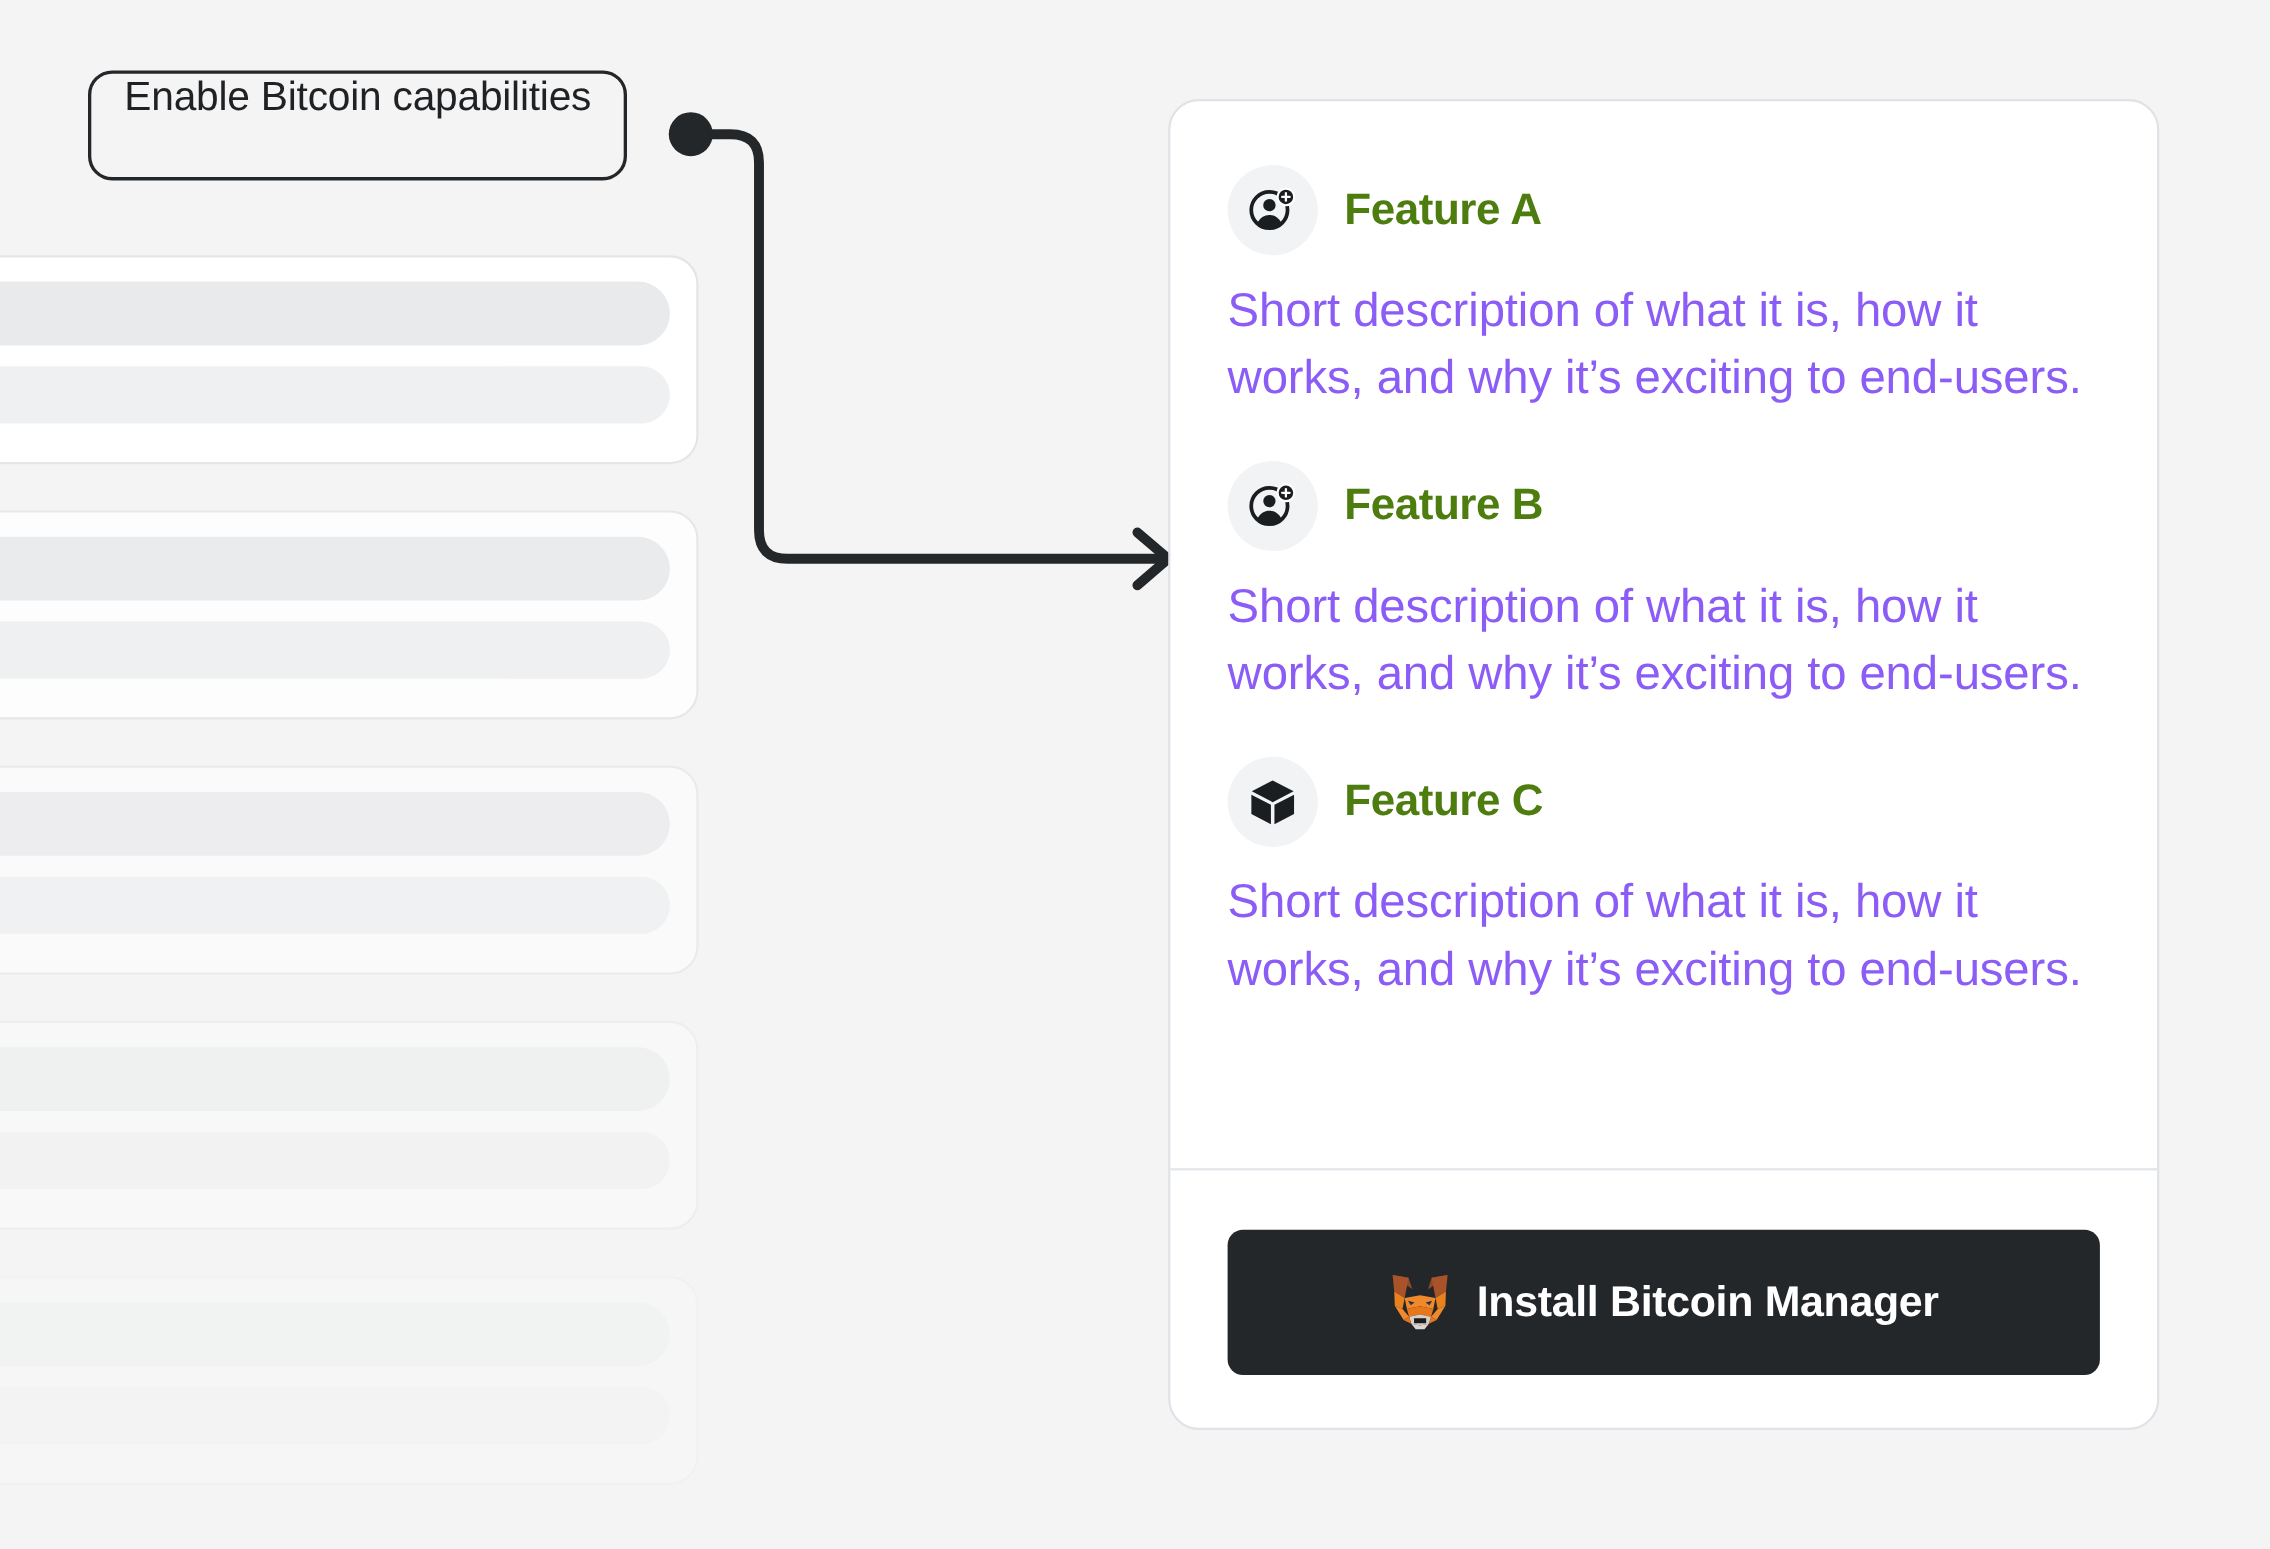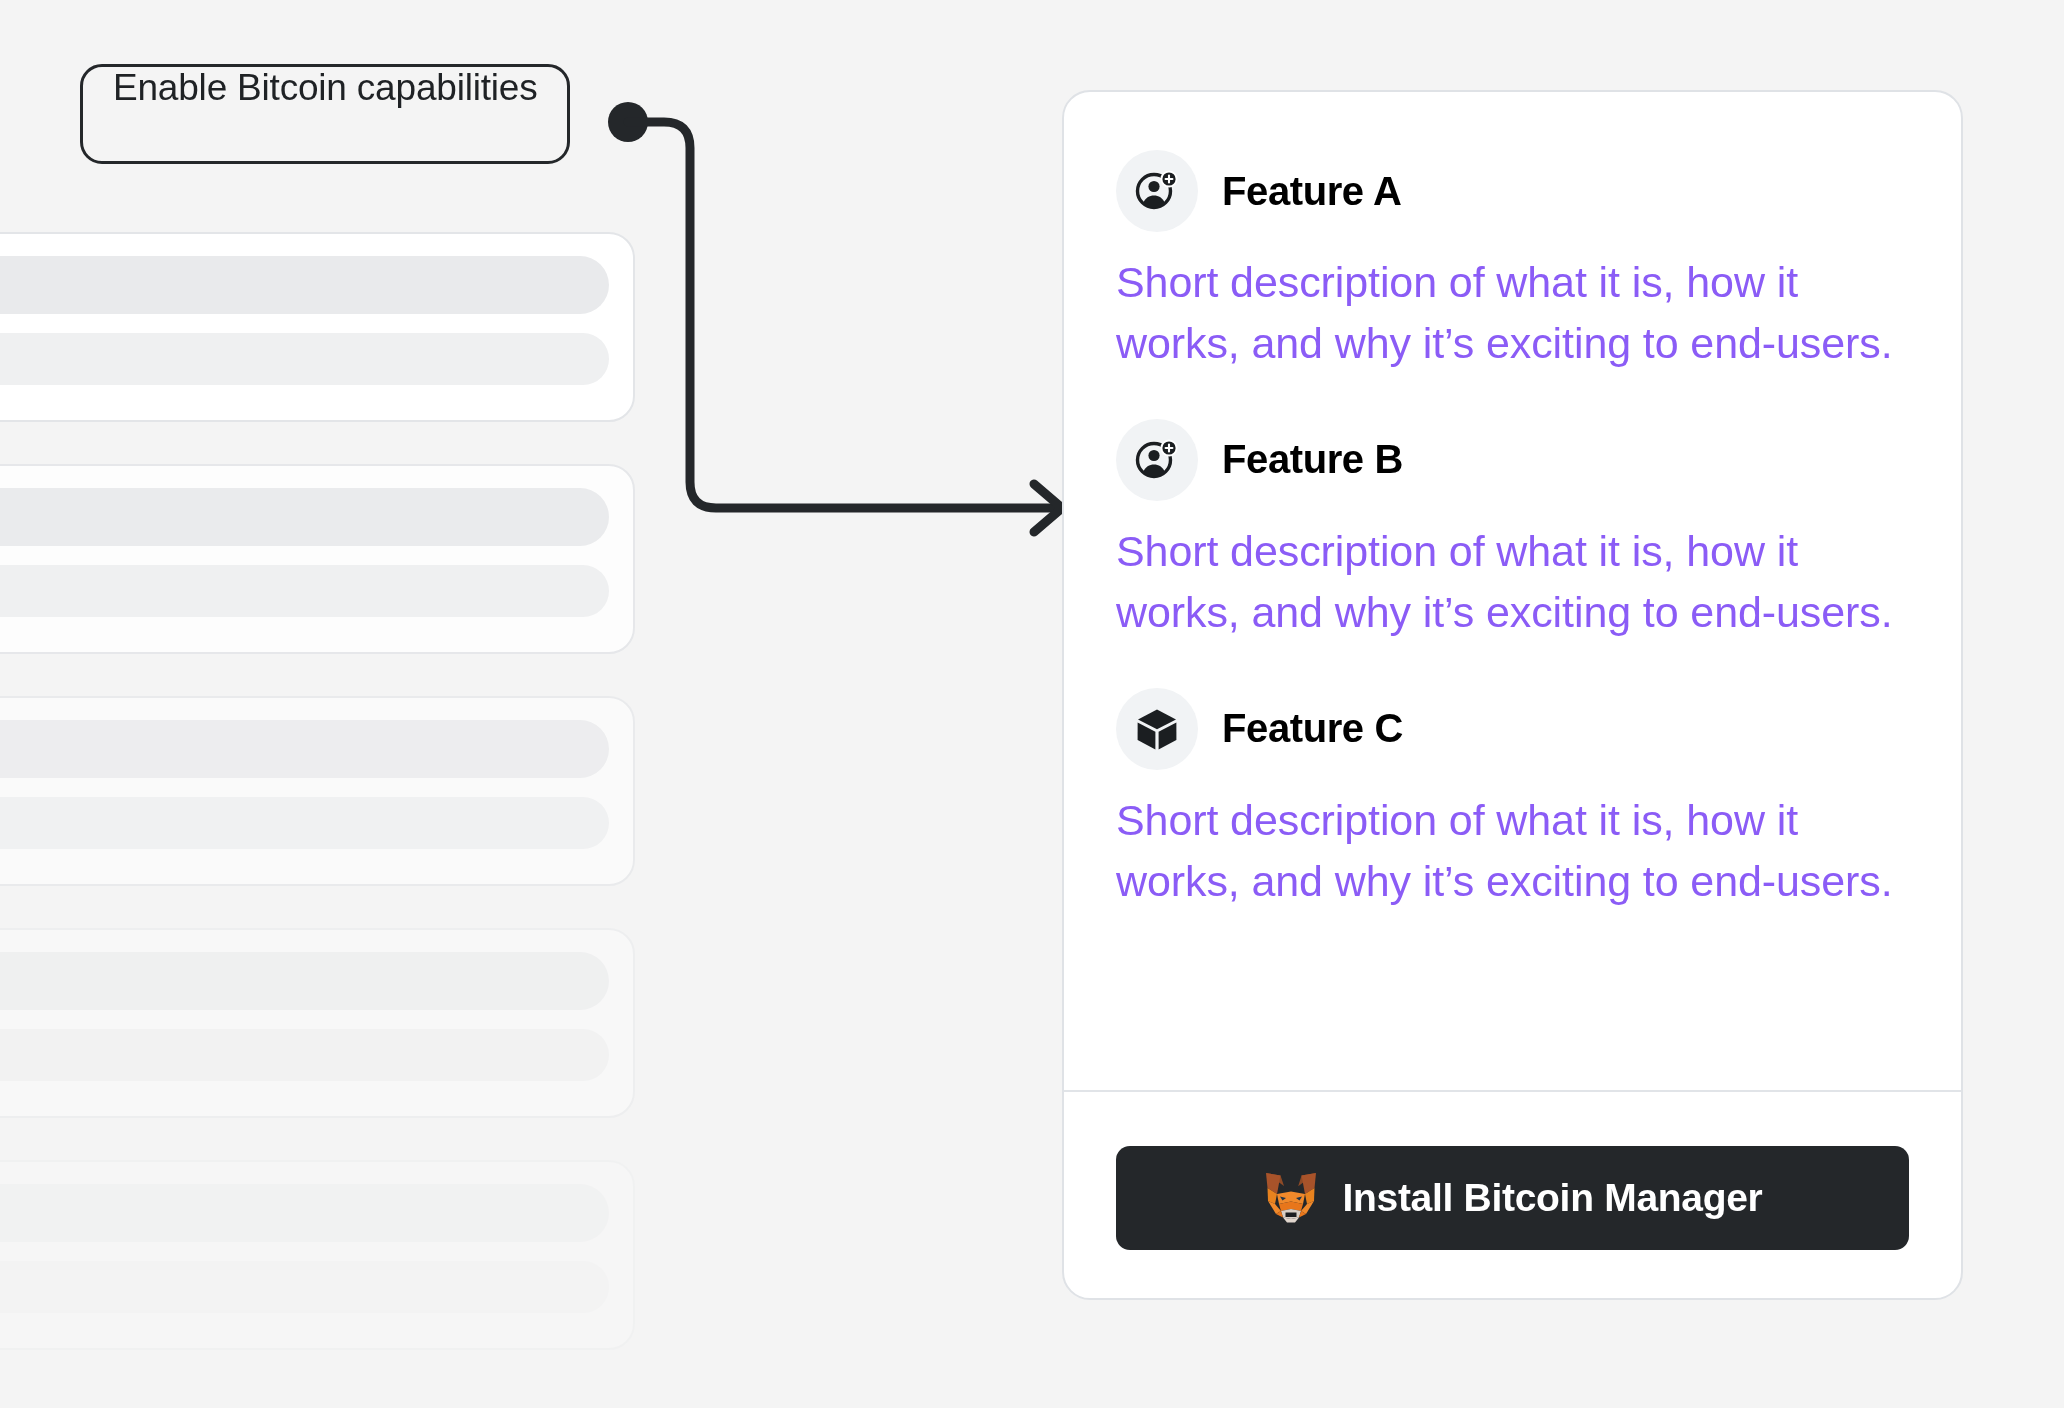--- a/index.html
+++ b/index.html
@@ -108,21 +108,21 @@
     border-radius: 50%;
     background: #f1f3f5;
     display: flex;
     align-items: center;
     justify-content: center;
     flex: 0 0 auto;
   }
   .feature-title {
     font-size: 40px;
     font-weight: 700;
-    color: #000000;
+    color: #4d7c0f;
     letter-spacing: -0.4px;
   }
   .feature-desc {
     margin: 20px 0 0 0;
     font-size: 43px;
     line-height: 1.43;
     color: #8b5cf6;
     max-width: 800px;
     letter-spacing: -0.1px;
   }
@@ -134,21 +134,21 @@
   }
 
   .install-section {
     padding: 54px 52px 48px 52px;
     display: flex;
     flex-direction: column;
     align-items: center;
   }
   .install-btn {
     width: 100%;
-    height: 104px;
+    height: 132px;
     background: #24272a;
     border: none;
     border-radius: 14px;
     display: flex;
     align-items: center;
     justify-content: center;
     gap: 22px;
     cursor: pointer;
     font-family: inherit;
   }

